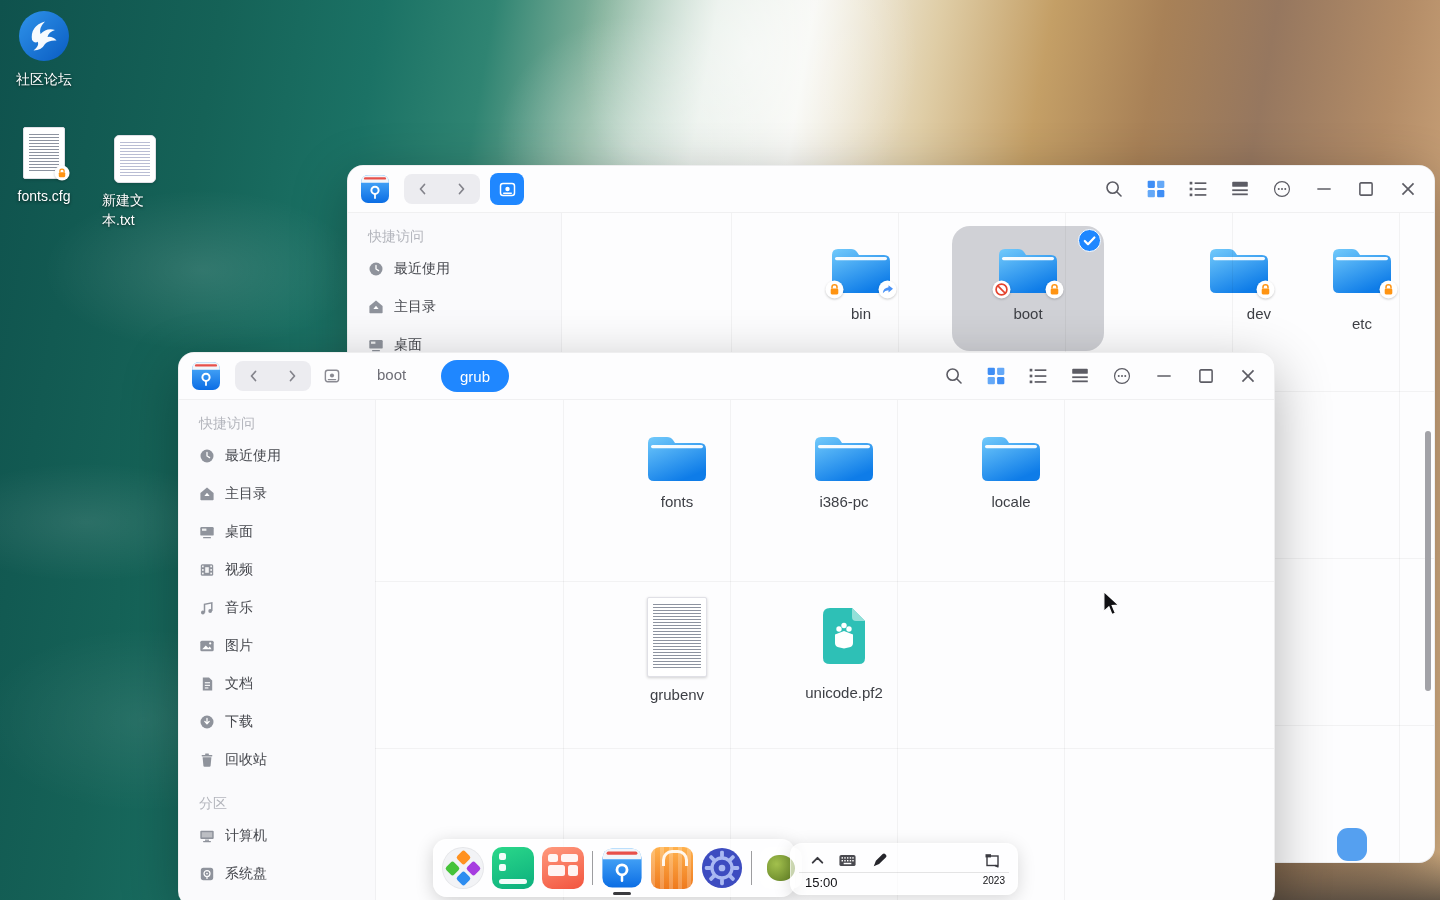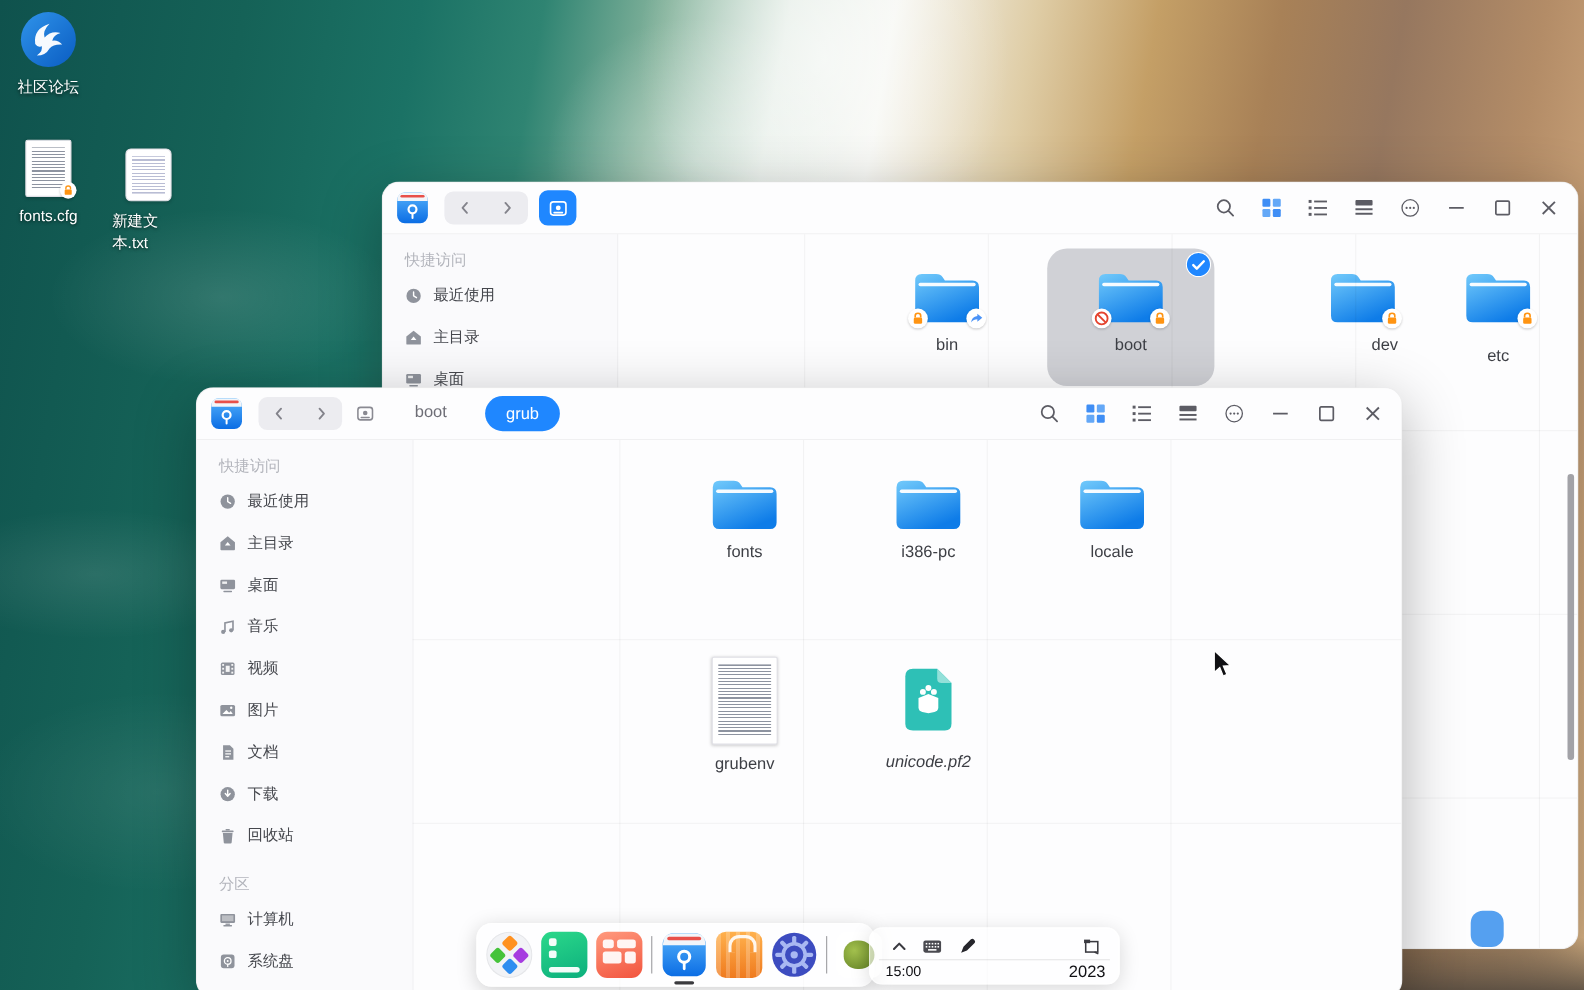--- a/index.html
+++ b/index.html
@@ -100,21 +100,21 @@
   .dk-ext{background:rgba(255,255,255,.78);border-radius:10px;display:flex;align-items:center;justify-content:center;}
   .ext-blob{width:28px;height:26px;border-radius:46% 54% 52% 48%;
     background:radial-gradient(circle at 35% 35%,#a4c24e,#5c7b22);}
   
   .tray{position:absolute;left:790px;top:843px;width:226px;height:50px;border-radius:12px;
     background:rgba(255,255,255,.62);border:1px solid rgba(255,255,255,.5);
     box-shadow:0 4px 18px rgba(0,0,0,.15);}
   .tray-ic{position:absolute;top:8px;width:17px;height:17px;display:flex;}
   .tray-divider{position:absolute;left:8px;right:8px;top:28px;height:1px;background:rgba(0,0,0,.10);}
   .tray-time{position:absolute;left:14px;top:31px;font-size:13px;color:#101014;font-weight:500;}
-  .tray-year{position:absolute;right:12px;top:31px;font-size:15px;color:#101014;font-weight:500;}
+  .tray-year{position:absolute;right:12px;top:31px;font-size:10px;color:#101014;font-weight:500;}
   
   .bubble{position:absolute;left:1337px;top:828px;width:30px;height:33px;border-radius:11px;background:#55a0f0;}
   .cursor{position:absolute;left:1101px;top:590px;width:19px;height:27px;z-index:99;}
 </style>
 </head>
 <body>
 
 <div class="stage">
   <div class="wallpaper"></div>
   <div class="wp-dark-corner"></div>
@@ -497,43 +497,43 @@
               <rect x="1.3" y="3" width="13.4" height="8.6" rx="1.2" fill="#8f939c"></rect>
               <rect x="3" y="4.6" width="4.4" height="2.2" fill="#fff" opacity=".85"></rect>
               <rect x="4" y="13" width="8" height="1.3" rx="0.65" fill="#8f939c"></rect>
             </svg>
           </span>
           <span class="side-label">桌面</span>
         </div>
         <div class="side-item">
           <span class="side-ic">
             <svg viewBox="0 0 16 16">
-              <path d="M5.5 12.5 V4.3 L12.8 2.8 V11" fill="none" stroke="#8f939c" stroke-width="1.5"></path>
-              <circle cx="3.9" cy="12.5" r="1.9" fill="#8f939c"></circle>
-              <circle cx="11.2" cy="11" r="1.9" fill="#8f939c"></circle>
-            </svg>
-          </span>
-          <span class="side-label">音乐</span>
-        </div>
-        <div class="side-item">
-          <span class="side-ic">
-            <svg viewBox="0 0 16 16">
               <rect x="1.8" y="2.3" width="12.4" height="11.4" rx="1.5" fill="#8f939c"></rect>
               <g fill="#fff" opacity=".9">
                 <rect x="3" y="3.6" width="1.7" height="1.7"></rect>
                 <rect x="3" y="7.1" width="1.7" height="1.7"></rect>
                 <rect x="3" y="10.6" width="1.7" height="1.7"></rect>
                 <rect x="11.3" y="3.6" width="1.7" height="1.7"></rect>
                 <rect x="11.3" y="7.1" width="1.7" height="1.7"></rect>
                 <rect x="11.3" y="10.6" width="1.7" height="1.7"></rect>
                 <rect x="6.2" y="5.2" width="3.6" height="5.6"></rect>
               </g>
             </svg>
           </span>
           <span class="side-label">视频</span>
+        </div>
+        <div class="side-item">
+          <span class="side-ic">
+            <svg viewBox="0 0 16 16">
+              <path d="M5.5 12.5 V4.3 L12.8 2.8 V11" fill="none" stroke="#8f939c" stroke-width="1.5"></path>
+              <circle cx="3.9" cy="12.5" r="1.9" fill="#8f939c"></circle>
+              <circle cx="11.2" cy="11" r="1.9" fill="#8f939c"></circle>
+            </svg>
+          </span>
+          <span class="side-label">音乐</span>
         </div>
         <div class="side-item">
           <span class="side-ic">
             <svg viewBox="0 0 16 16">
               <rect x="1.3" y="2.8" width="13.4" height="10.4" rx="1.5" fill="#8f939c"></rect>
               <path d="M3.2 11.2 L6.8 7.4 L9.3 10 L10.8 8.4 L12.6 11.2 Z" fill="#fff"></path>
               <circle cx="11.2" cy="5.4" r="1.1" fill="#fff"></circle>
             </svg>
           </span>
           <span class="side-label">图片</span>
@@ -650,21 +650,21 @@
               <path d="M8 1 H30 L43 14 V51 Q43 57 37 57 H8 Q1 57 1 51 V8 Q1 1 8 1 Z" fill="#2ec0b6"></path>
               <path d="M30 1 L43 14 H34 Q30 14 30 10 Z" fill="#93e0d9"></path>
               <g fill="#fff">
                 <circle cx="17" cy="22" r="2.7"></circle>
                 <circle cx="22" cy="18.5" r="2.7"></circle>
                 <circle cx="27" cy="22" r="2.7"></circle>
                 <path d="M13 27.5 L22 24 L31 27.5 V36 Q31 39.5 27.5 40.3 L22 41.5 L16.5 40.3 Q13 39.5 13 36 Z"></path>
               </g>
             </svg>
           </div>
-          <div class="label" style="margin-top: 19px; font-style: italic;">unicode.pf2</div>
+          <div class="label" style="margin-top: 19px;">unicode.pf2</div>
         </div>
         <div class="gl" style="left: 188px; top: 0px; bottom: 0px; width: 1px;"></div>
         <div class="gl" style="left: 355px; top: 0px; bottom: 0px; width: 1px;"></div>
         <div class="gl" style="left: 522px; top: 0px; bottom: 0px; width: 1px;"></div>
         <div class="gl" style="left: 689px; top: 0px; bottom: 0px; width: 1px;"></div>
         <div class="gl" style="top: 182px; left: 0px; right: 0px; height: 1px;"></div>
         <div class="gl" style="top: 349px; left: 0px; right: 0px; height: 1px;"></div>
       </div>
   </section>
 

